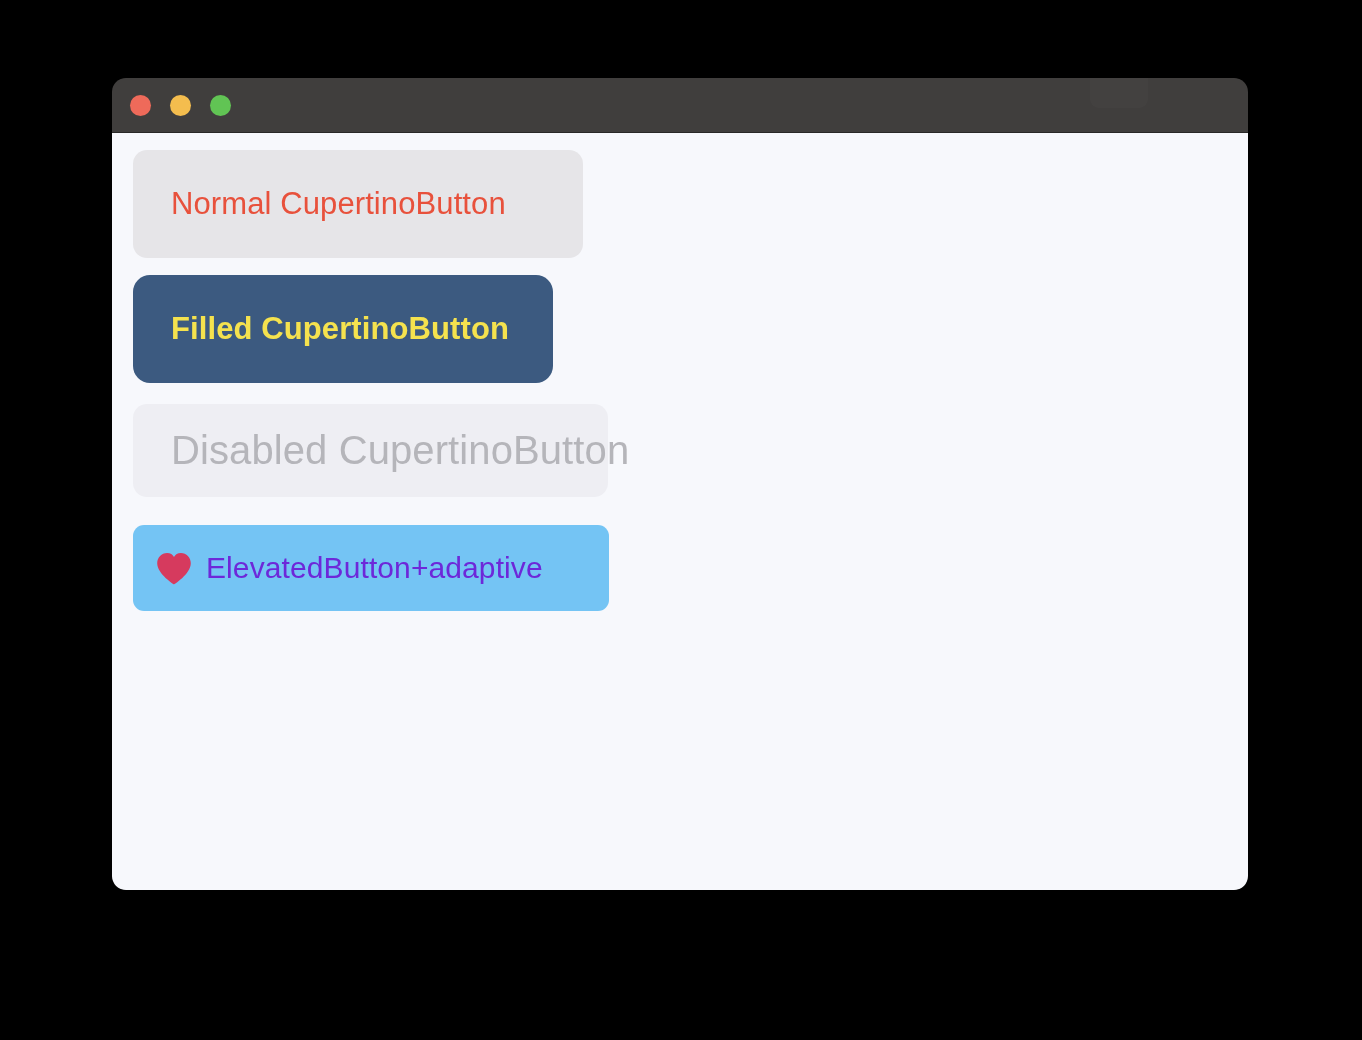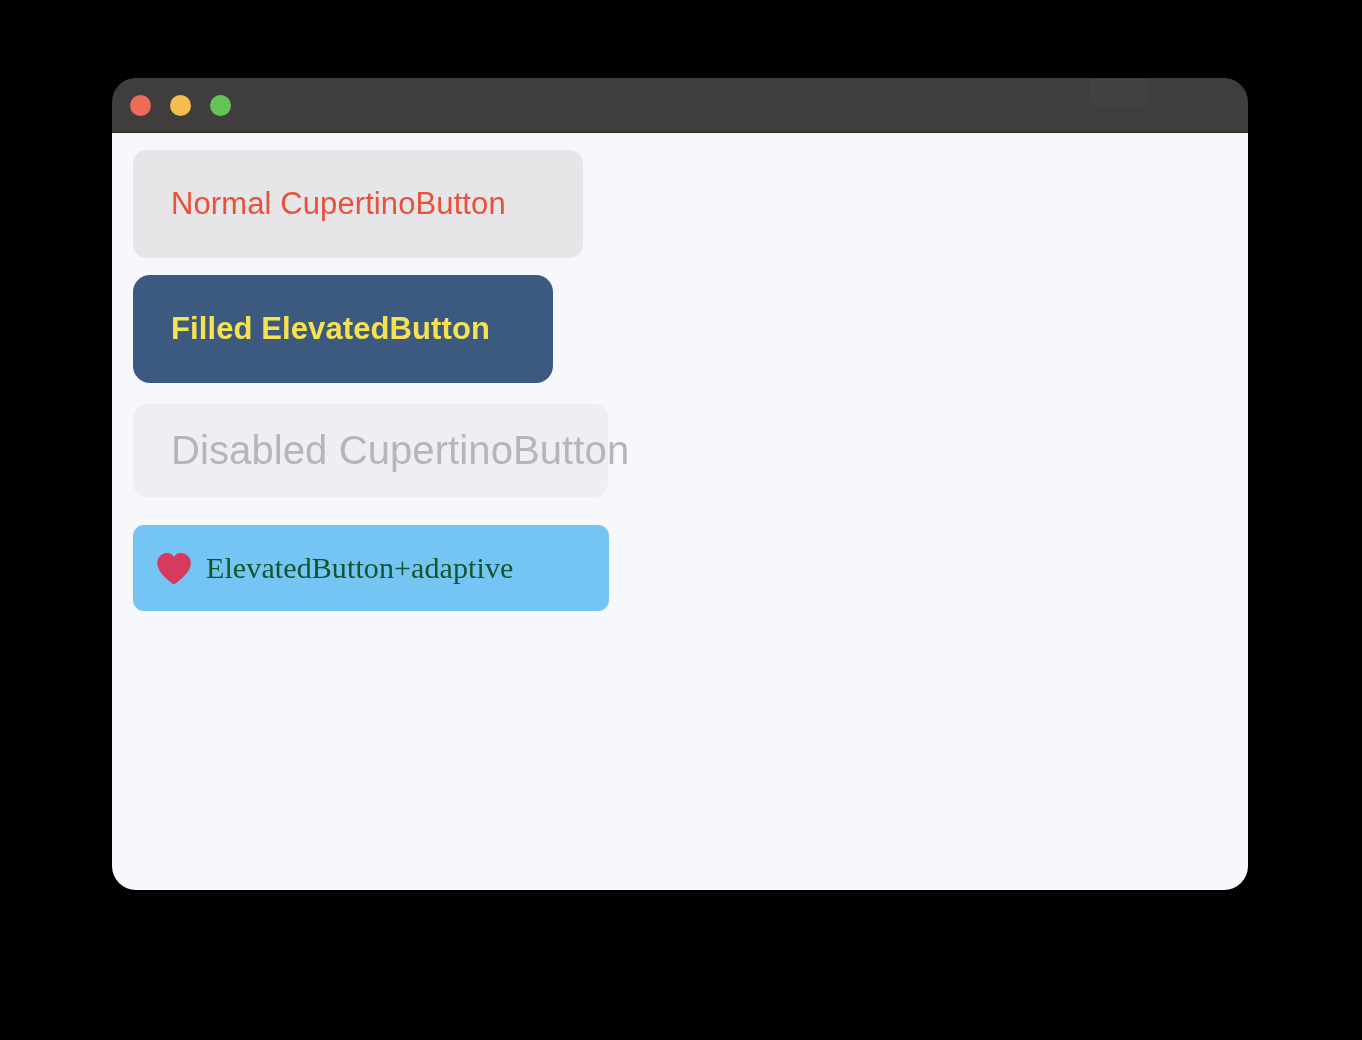--- a/index.html
+++ b/index.html
@@ -22,21 +22,21 @@
     background: #000000;
   }
 
   
   .window {
     position: absolute;
     left: 112px;
     top: 78px;
     width: 1136px;
     height: 812px;
-    border-radius: 24px;
+    border-radius: 12px;
     overflow: hidden;
     box-shadow: 0 10px 34px rgba(0,0,0,0.55);
   }
 
   .titlebar {
     position: relative;
     height: 55px;
     background: #403E3D;
     border-top-left-radius: 14px;
     border-top-right-radius: 14px;
@@ -141,26 +141,25 @@
     cursor: default;
   }
 
   .btn-elevated {
     left: 21px;
     top: 392px;
     width: 476px;
     height: 86px;
     border-radius: 11px;
     background: #74C4F4;
-    color: #14532d;
+    color: #6d28d9;
     font-size: 30px;
     padding-left: 23px;
     letter-spacing: 0.1px;
     cursor: pointer;
-    font-family: Liberation Serif, serif;
   }
 
   .heart-icon {
     display: inline-flex;
     align-items: center;
     justify-content: center;
     width: 36px;
     height: 36px;
     margin-right: 14px;
     flex: 0 0 auto;
@@ -186,21 +185,21 @@
       <div class="titlebar-sep"></div>
     </div>
 
     <div class="content">
 
       <div class="btn btn-normal">
         <span class="btn-label">Normal CupertinoButton</span>
       </div>
 
       <div class="btn btn-filled">
-        <span class="btn-label">Filled ElevatedButton</span>
+        <span class="btn-label">Filled CupertinoButton</span>
       </div>
 
       <div class="btn btn-disabled">
         <span class="btn-label">Disabled CupertinoButton</span>
       </div>
 
       <div class="btn btn-elevated">
         <span class="heart-icon">
           <svg width="36" height="33" viewBox="0 0 36 33" xmlns="http://www.w3.org/2000/svg">
             <path d="M18 32.5C18 32.5 1.2 22.1 1.2 11.3C1.2 5.4 5.6 1 11.1 1C14.3 1 16.9 2.6 18 5.1C19.1 2.6 21.7 1 24.9 1C30.4 1 34.8 5.4 34.8 11.3C34.8 22.1 18 32.5 18 32.5Z" fill="#D63A5E"></path>

